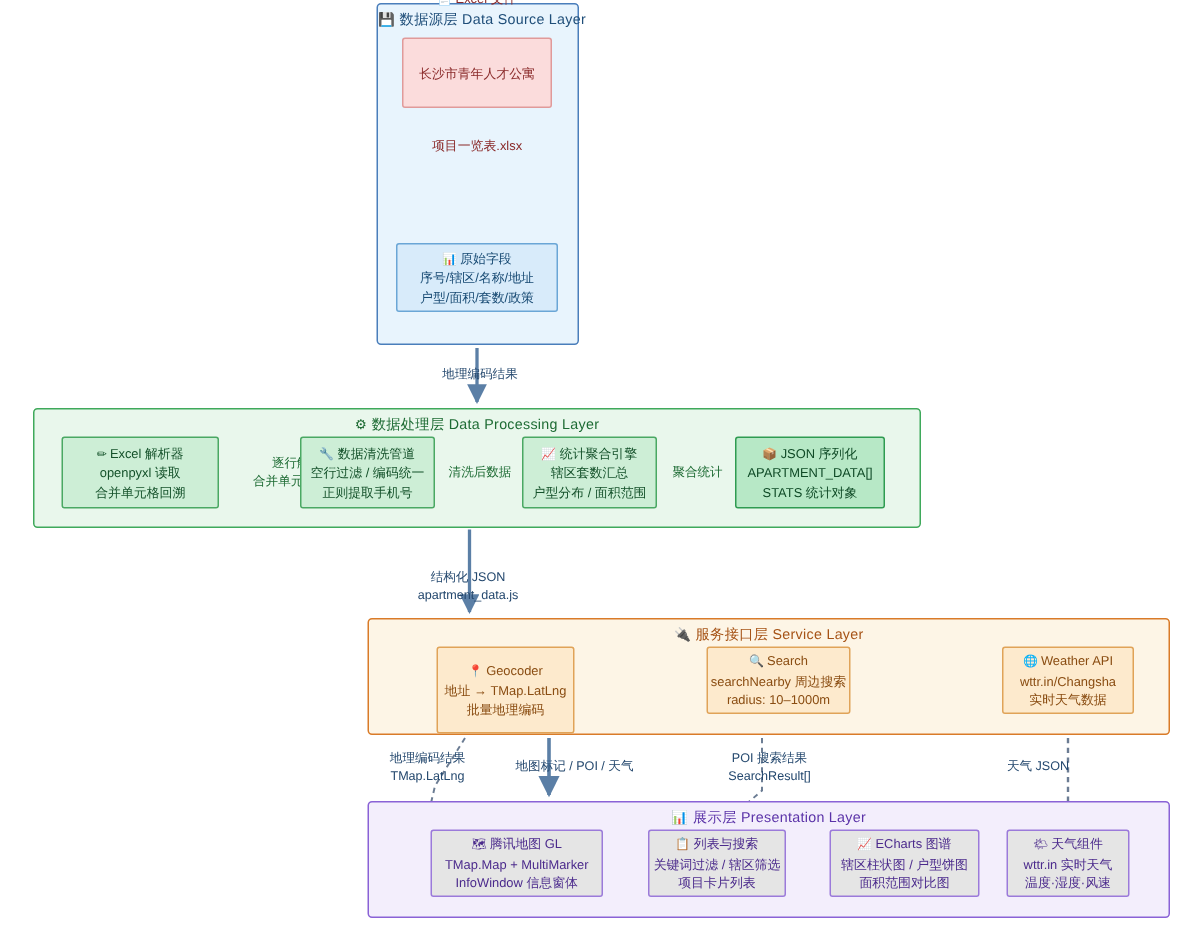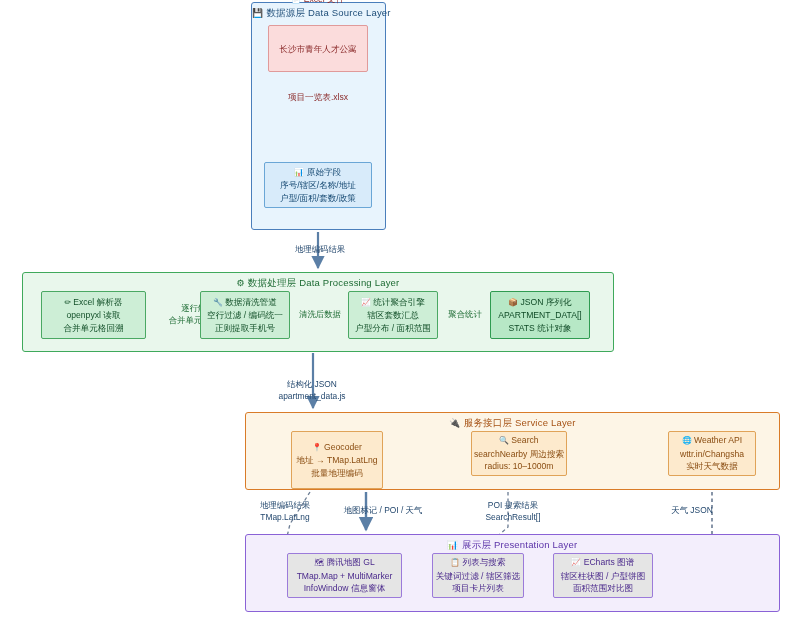--- a/index.html
+++ b/index.html
@@ -312,14 +312,21 @@
   </div>
 
   <div class="node n-purple" style="left:432px; top:553px; width:92px; height:45px;">
     <div class="nl head">
       <span class="ni">📋</span><span>列表与搜索</span>
     </div>
     <div class="nl">关键词过滤 / 辖区筛选</div>
     <div class="nl">项目卡片列表</div>
   </div>
 
+  <div class="node n-purple" style="left:671px; top:553px; width:82px; height:45px;">
+    <div class="nl head">
+      <span class="ni">🌤</span><span>天气组件</span>
+    </div>
+    <div class="nl">wttr.in 实时天气</div>
+    <div class="nl">温度·湿度·风速</div>
+  </div>
 
 </div>
 
 </body></html>

